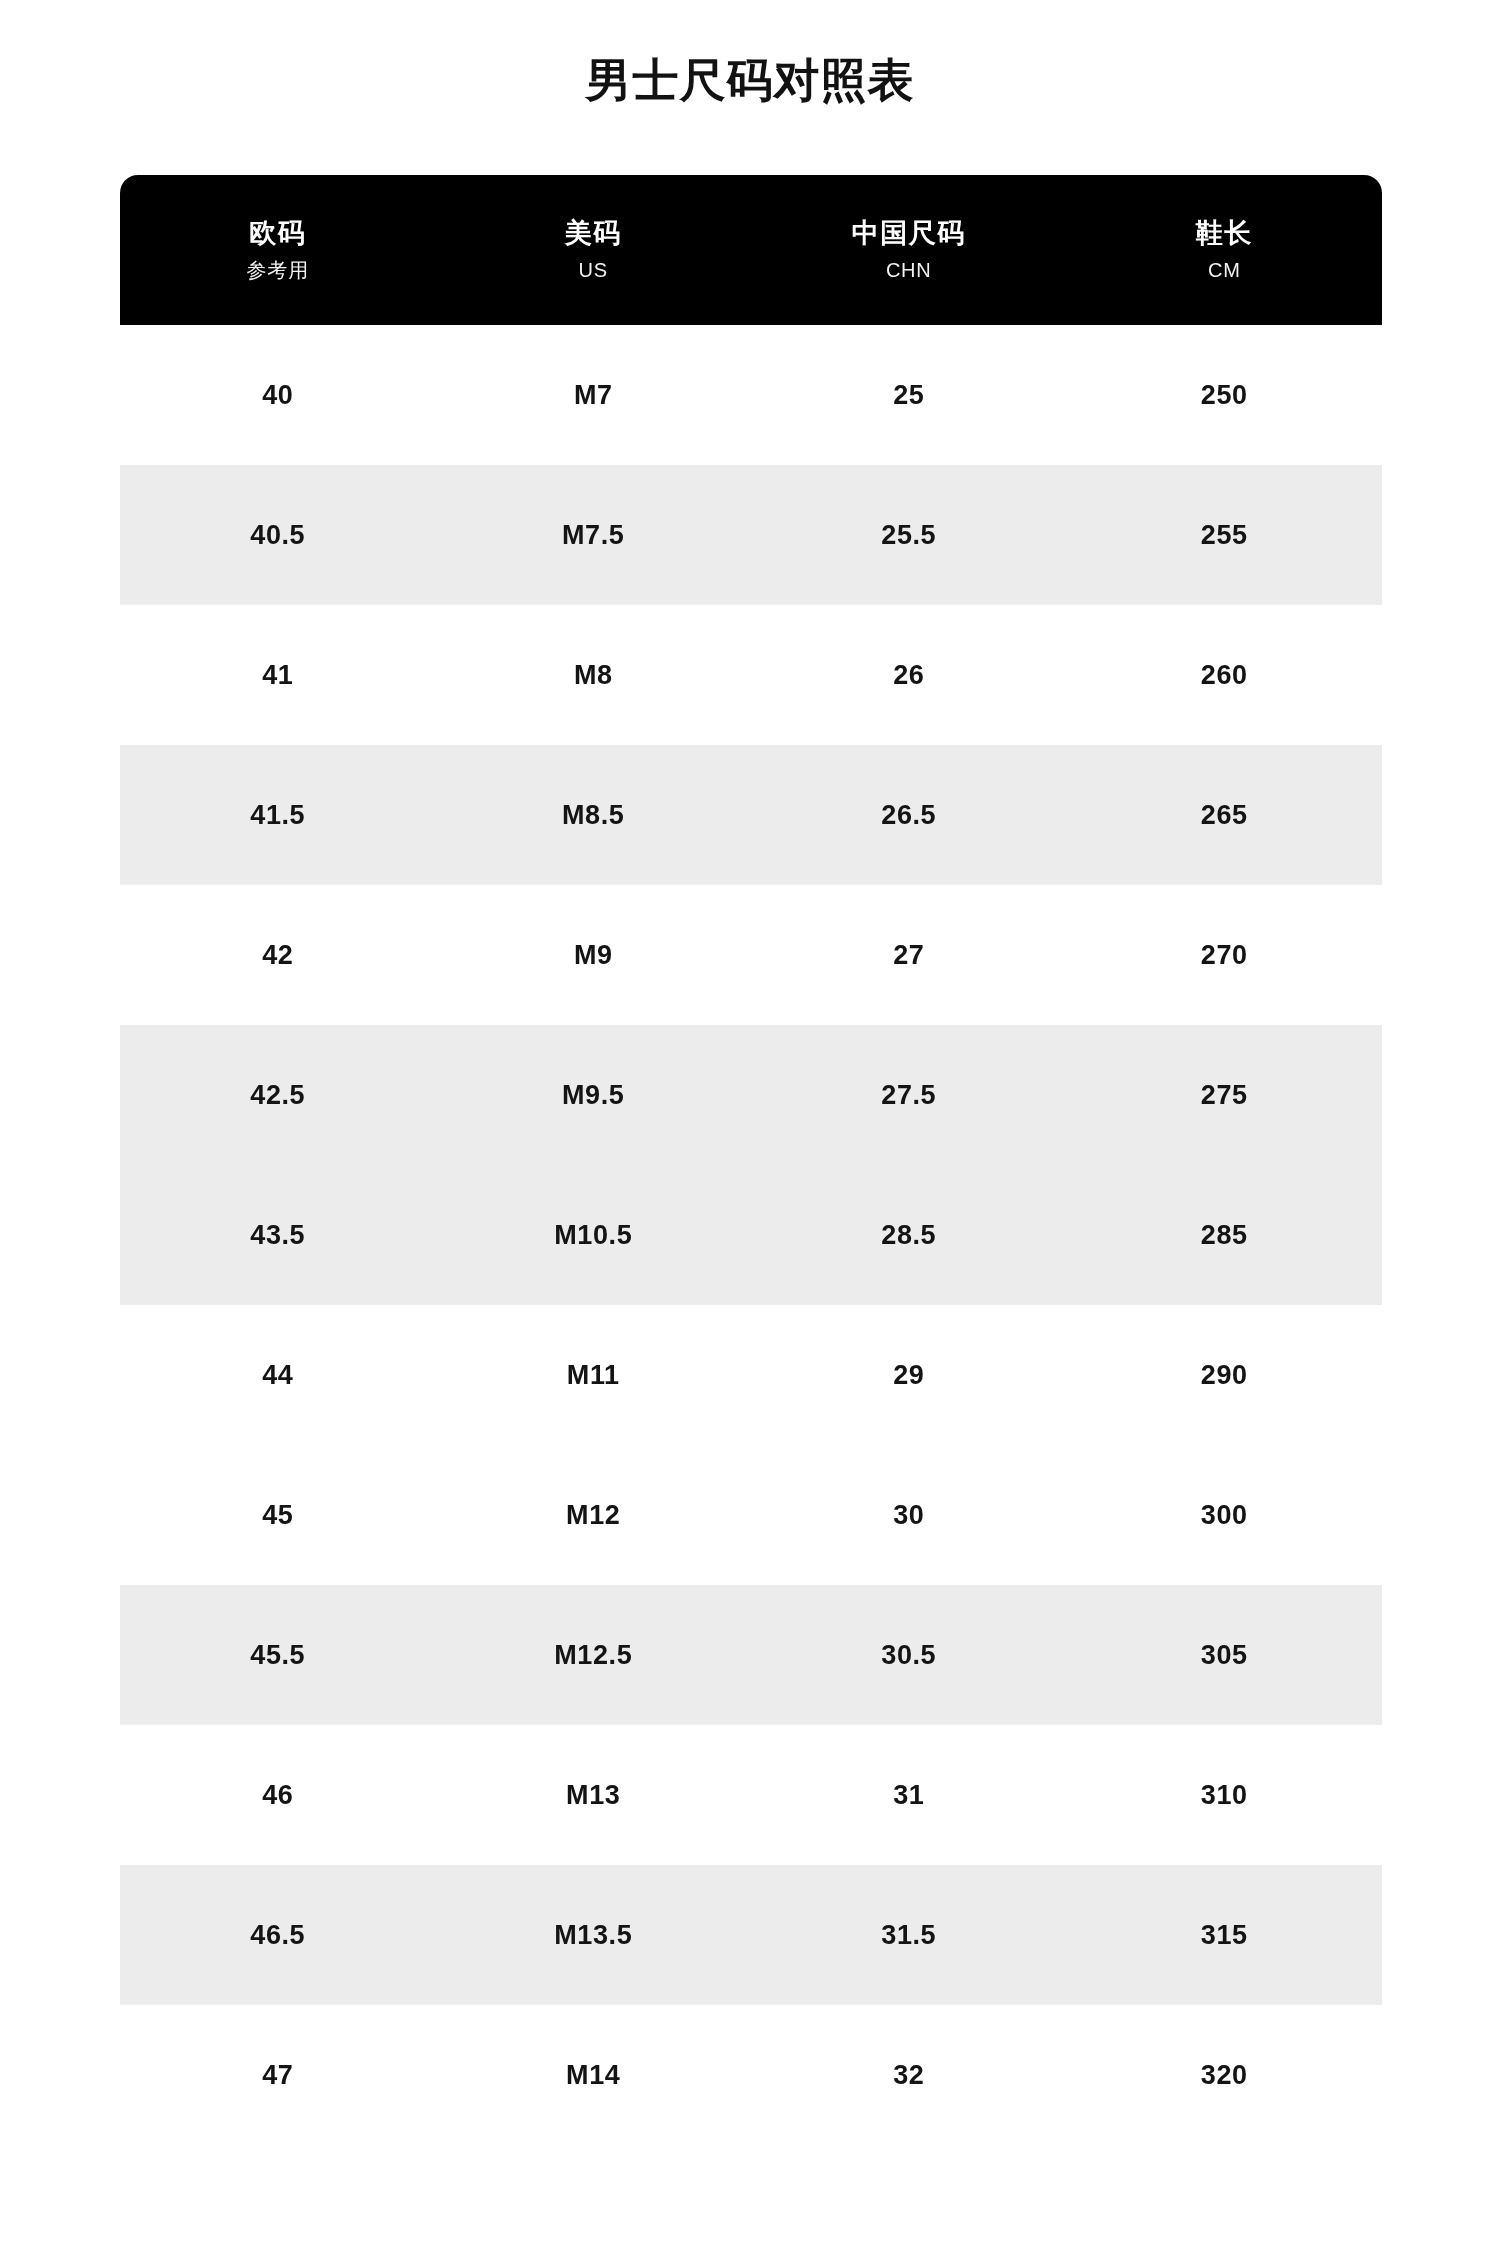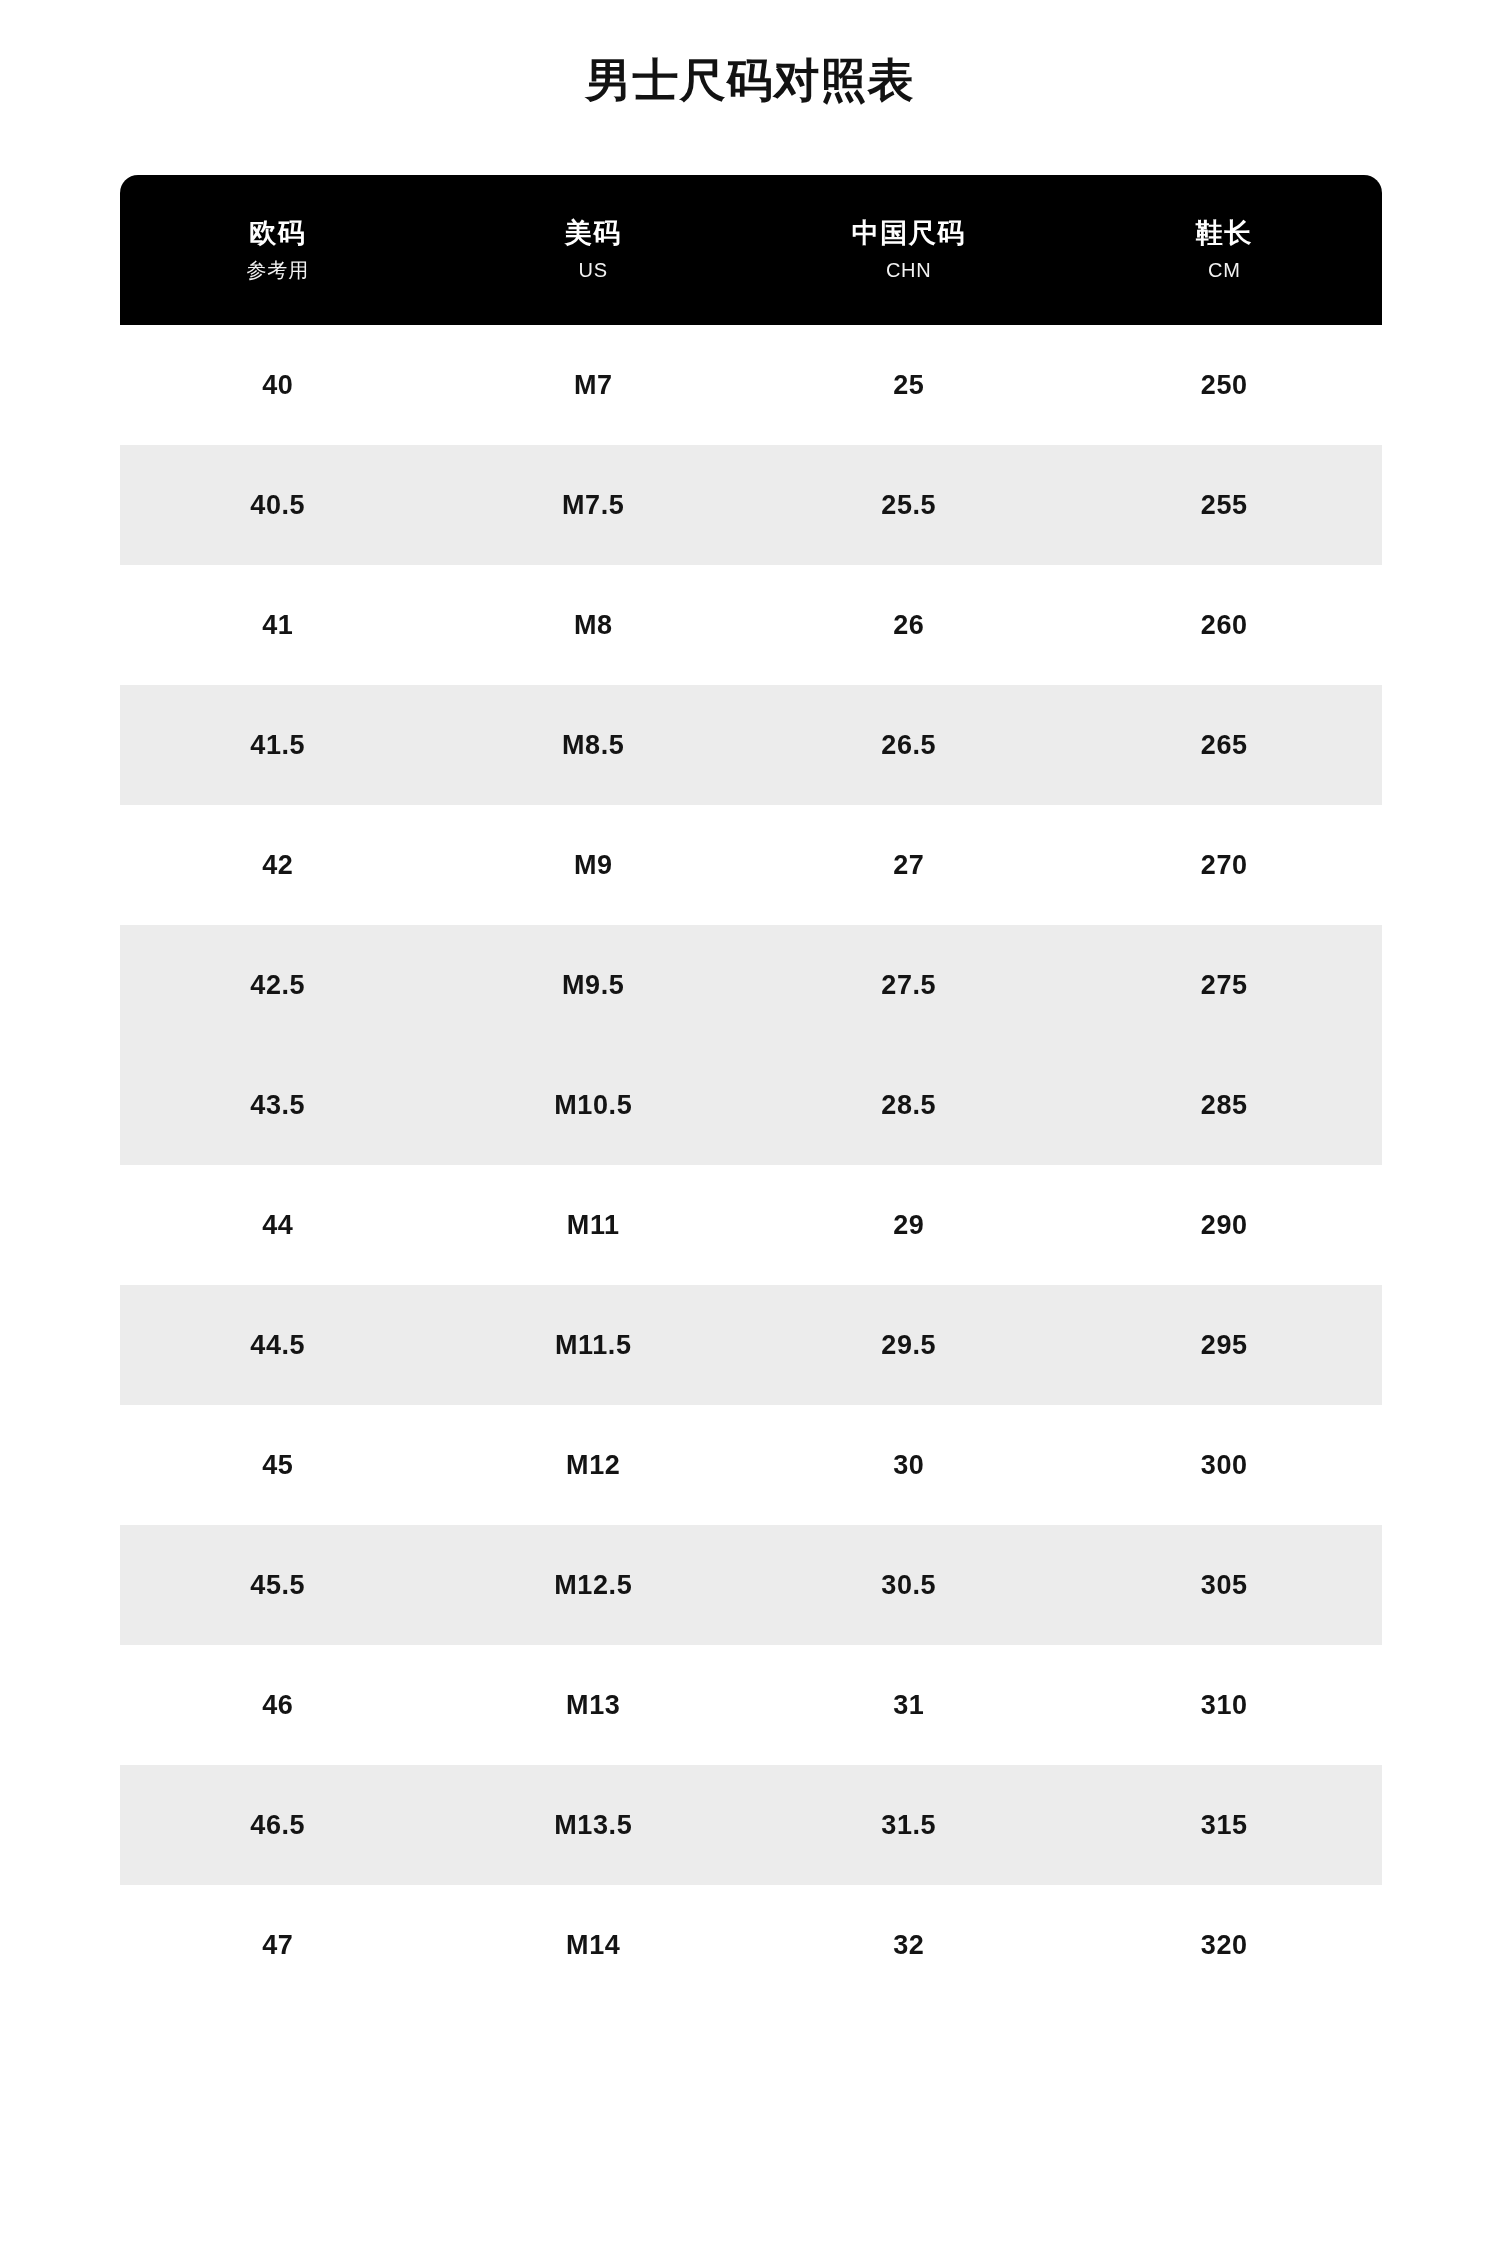--- a/index.html
+++ b/index.html
@@ -84,21 +84,21 @@
     letter-spacing: 0.8px;
     line-height: 1.1;
     color: #f2f2f2;
   }
 
   .table-body {
     width: 100%;
   }
 
   .t-row {
-    height: 120px;
+    height: 140px;
     display: flex;
     align-items: center;
     background: #ffffff;
   }
 
   .t-row.alt {
     background: #ececec;
   }
 
   .t-cell {
@@ -183,26 +183,20 @@
           <div class="t-cell">M10.5</div>
           <div class="t-cell">28.5</div>
           <div class="t-cell">285</div>
         </div>
         <div class="t-row">
           <div class="t-cell">44</div>
           <div class="t-cell">M11</div>
           <div class="t-cell">29</div>
           <div class="t-cell">290</div>
         </div>
-        <div class="t-row alt">
-          <div class="t-cell">44.5</div>
-          <div class="t-cell">M11.5</div>
-          <div class="t-cell">29.5</div>
-          <div class="t-cell">295</div>
-        </div>
         <div class="t-row">
           <div class="t-cell">45</div>
           <div class="t-cell">M12</div>
           <div class="t-cell">30</div>
           <div class="t-cell">300</div>
         </div>
         <div class="t-row alt">
           <div class="t-cell">45.5</div>
           <div class="t-cell">M12.5</div>
           <div class="t-cell">30.5</div>

